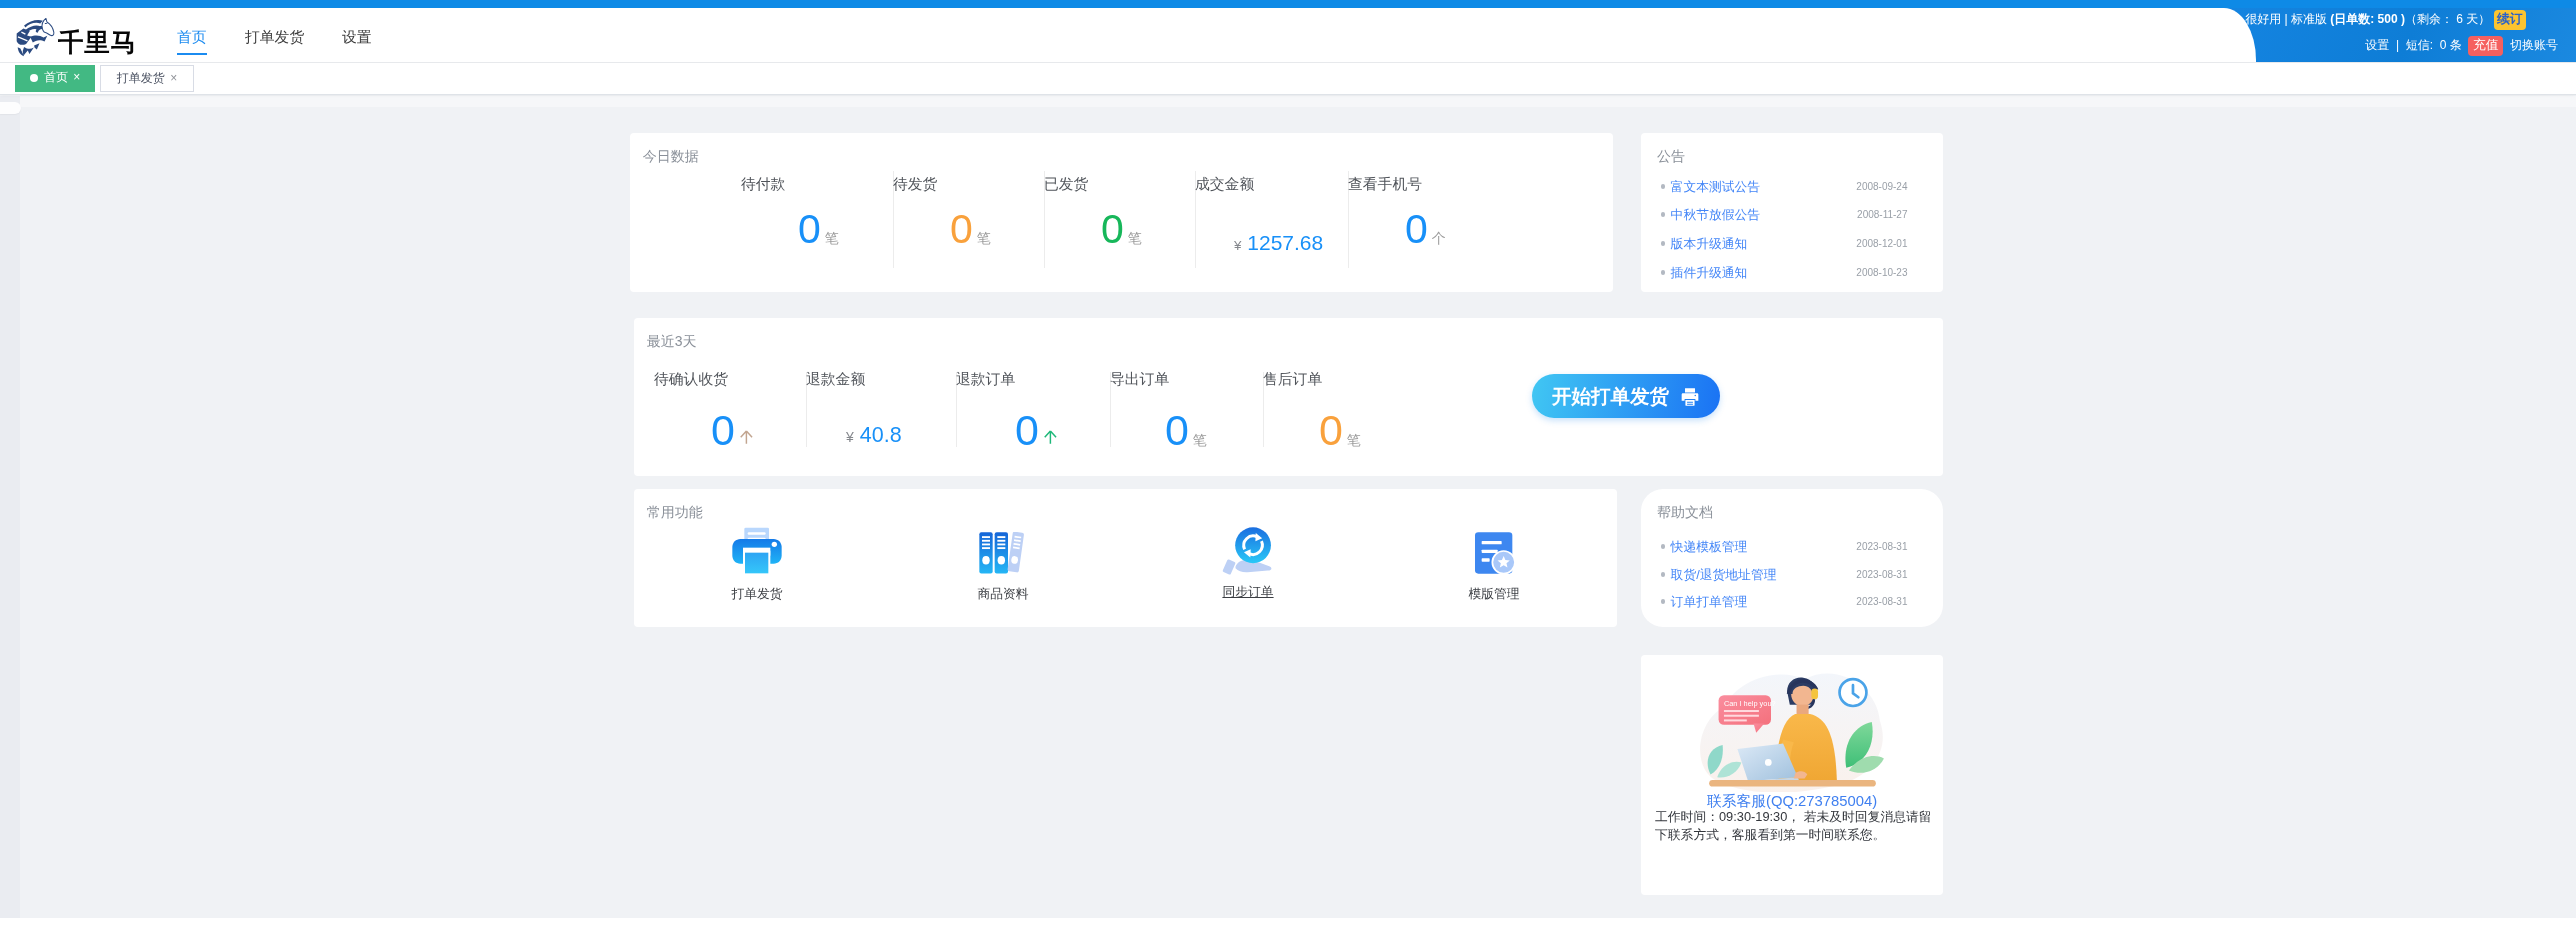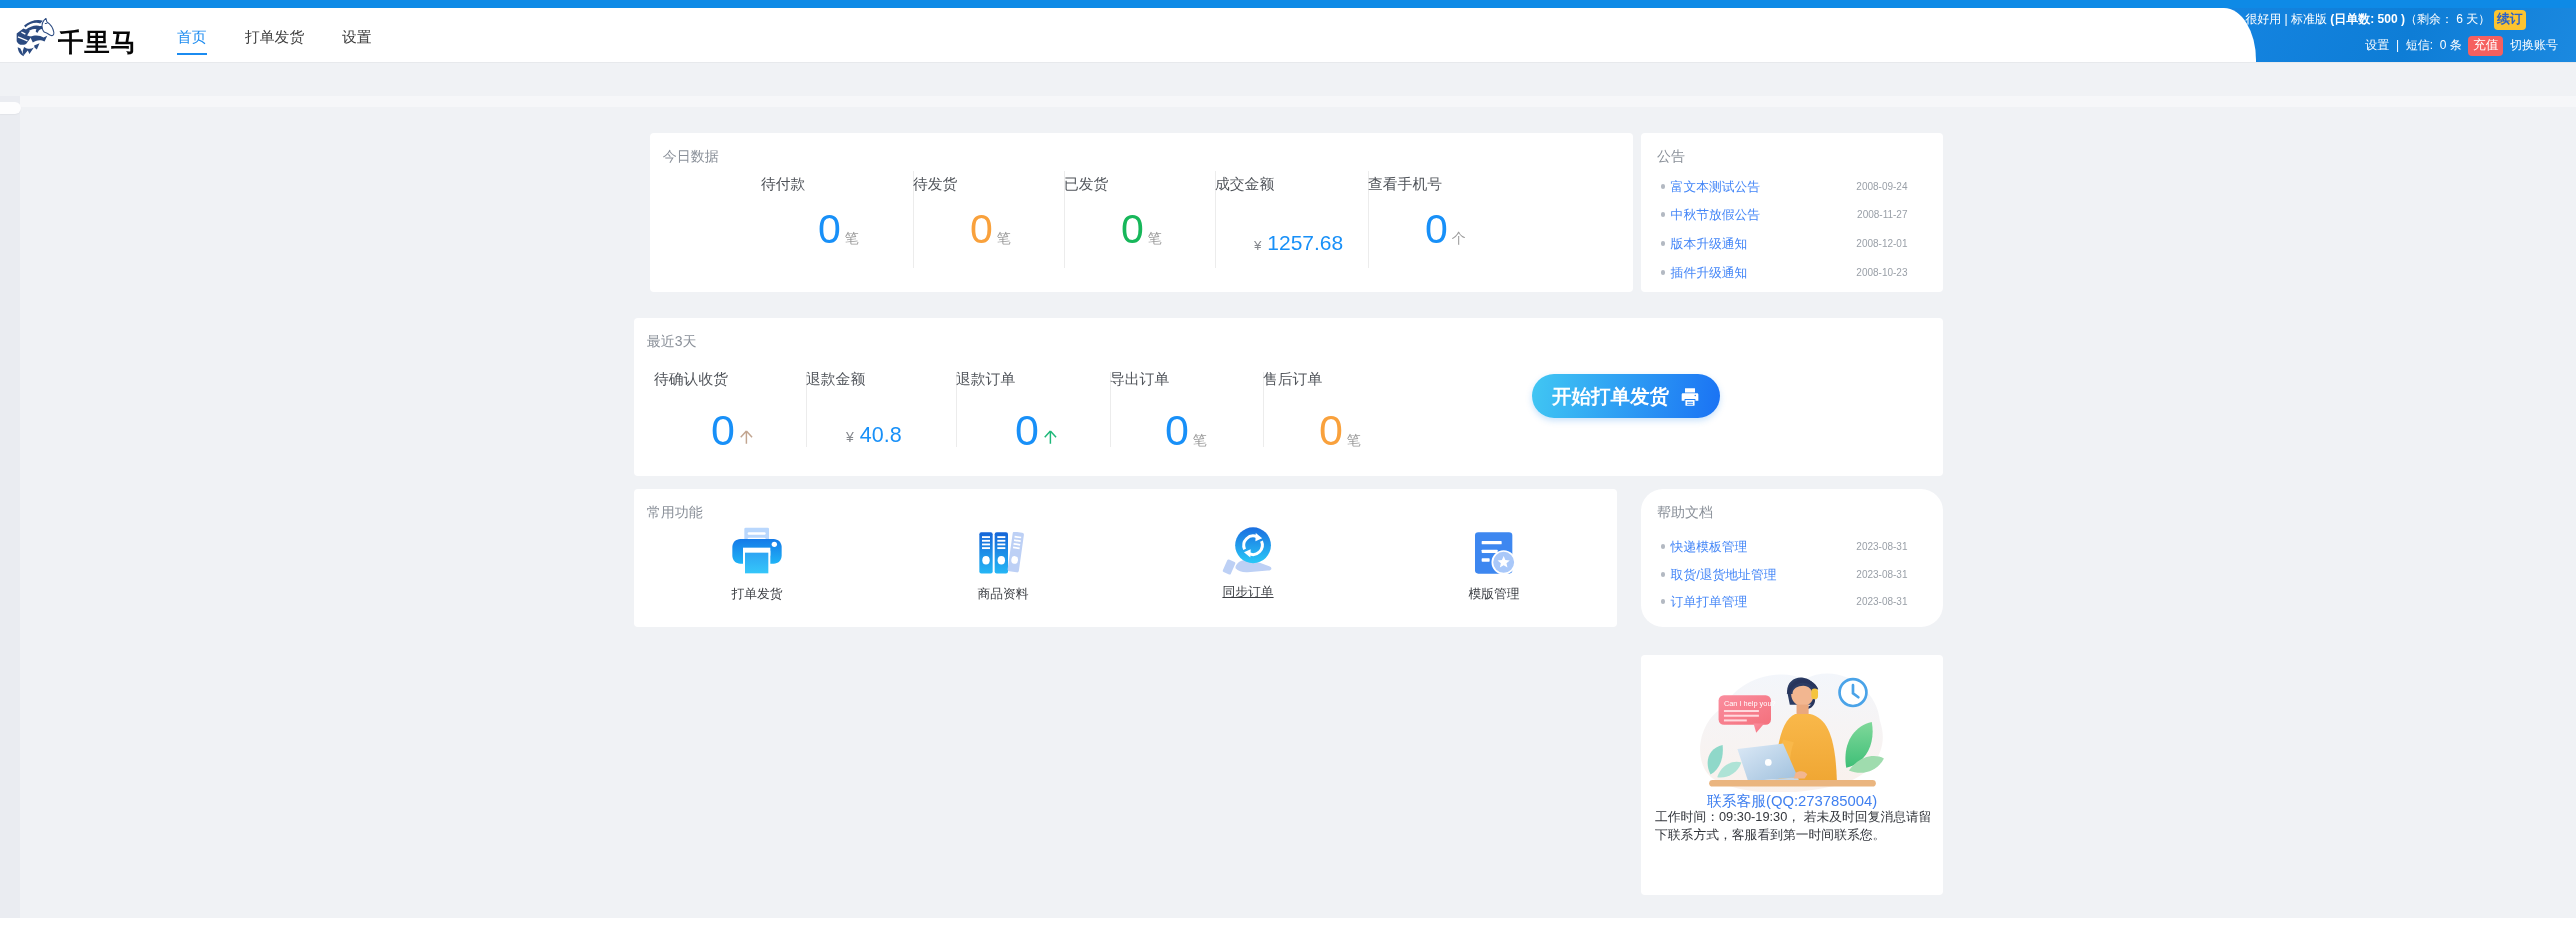--- a/index.html
+++ b/index.html
@@ -73,25 +73,29 @@
   </svg>
   <div class="logo-text" style="z-index:5;">千里马</div>
   <div class="nav" style="z-index:5;">
     <div class="nav-item nav-active" style="left:177px;">首页</div>
     <div class="nav-item" style="left:245px;">打单发货</div>
     <div class="nav-item" style="left:342px;">设置</div>
     <div class="nav-underline"></div>
   </div>
   <div class="bp-line" id="bpl1" style="top:10px; right:50px;">很好用 | 标准版 <b>(日单数: 500 )</b>（剩余：&nbsp;6 天） <span class="btn-renew">续订</span></div>
   <div class="bp-line" id="bpl2" style="top:36px; right:18px;">设置&nbsp;&nbsp;|&nbsp;&nbsp;短信:&nbsp;&nbsp;0 条&nbsp;&nbsp;<span class="btn-charge">充值</span>&nbsp;&nbsp;切换账号</div>
+  <div id="tabbar">
+    <div class="tab tab-active"><span class="tab-dot"></span>首页<span class="tab-x">×</span></div>
+    <div class="tab tab-plain">打单发货<span class="tab-x" style="color:#909399;">×</span></div>
+  </div>
   <div id="topband"></div>
   <div id="sidestrip"></div>
   <div id="leftpill"></div>
 
-  <div class="card" id="card-today" style="left:650px; top:133px; width:983px; height:159px;text-decoration:underline;">
+  <div class="card" id="card-today" style="left:630px; top:133px; width:983px; height:159px;text-decoration:underline;">
     <div class="card-title">今日数据</div>
     <div class="divider" style="left:263px; top:38px; height:97px;"></div>
     <div class="divider" style="left:414px; top:38px; height:97px;"></div>
     <div class="divider" style="left:565px; top:38px; height:97px;"></div>
     <div class="divider" style="left:718px; top:38px; height:97px;"></div>
     <div class="stat-label" style="left:111px; top:42px; width:152px;">待付款</div>
     <div class="stat-label" style="left:263px; top:42px; width:152px;">待发货</div>
     <div class="stat-label" style="left:414px; top:42px; width:152px;">已发货</div>
     <div class="stat-label" style="left:565px; top:42px; width:152px;">成交金额</div>
     <div class="stat-label" style="left:718px; top:42px; width:152px;">查看手机号</div>

